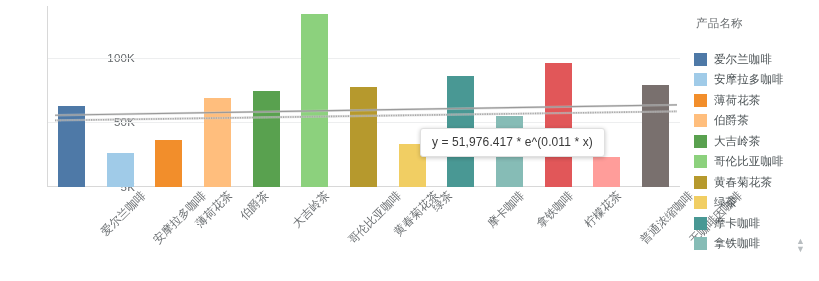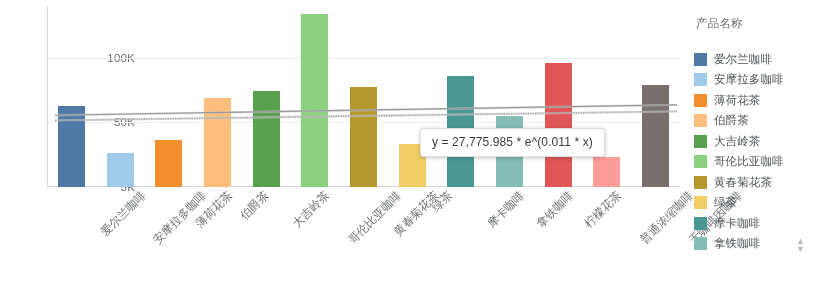--- a/index.html
+++ b/index.html
@@ -121,21 +121,21 @@
       <div class="xlabel" style="left: 326.5px;">黄春菊花茶</div>
       <div class="xlabel" style="left: 375.192px;">绿茶</div>
       <div class="xlabel" style="left: 423.885px;">摩卡咖啡</div>
       <div class="xlabel" style="left: 472.577px;">拿铁咖啡</div>
       <div class="xlabel" style="left: 521.269px;">柠檬花茶</div>
       <div class="xlabel" style="left: 569.962px;">普通浓缩咖啡</div>
       <div class="xlabel" style="left: 618.654px;">无咖啡因咖啡</div>
     </div>
 
   <div class="tooltip">
-    <span>y = 27,775.985 * e^(0.011 * x)</span>
+    <span>y = 51,976.417 * e^(0.011 * x)</span>
   </div>
 
   <div class="legend">
     <div class="legend-title">产品名称</div>
     <div id="legend-items">
         <div class="legend-item">
           <span class="legend-swatch" style="background: rgb(78, 121, 167);"></span>
           <span class="legend-label">爱尔兰咖啡</span>
         </div>
         <div class="legend-item">

